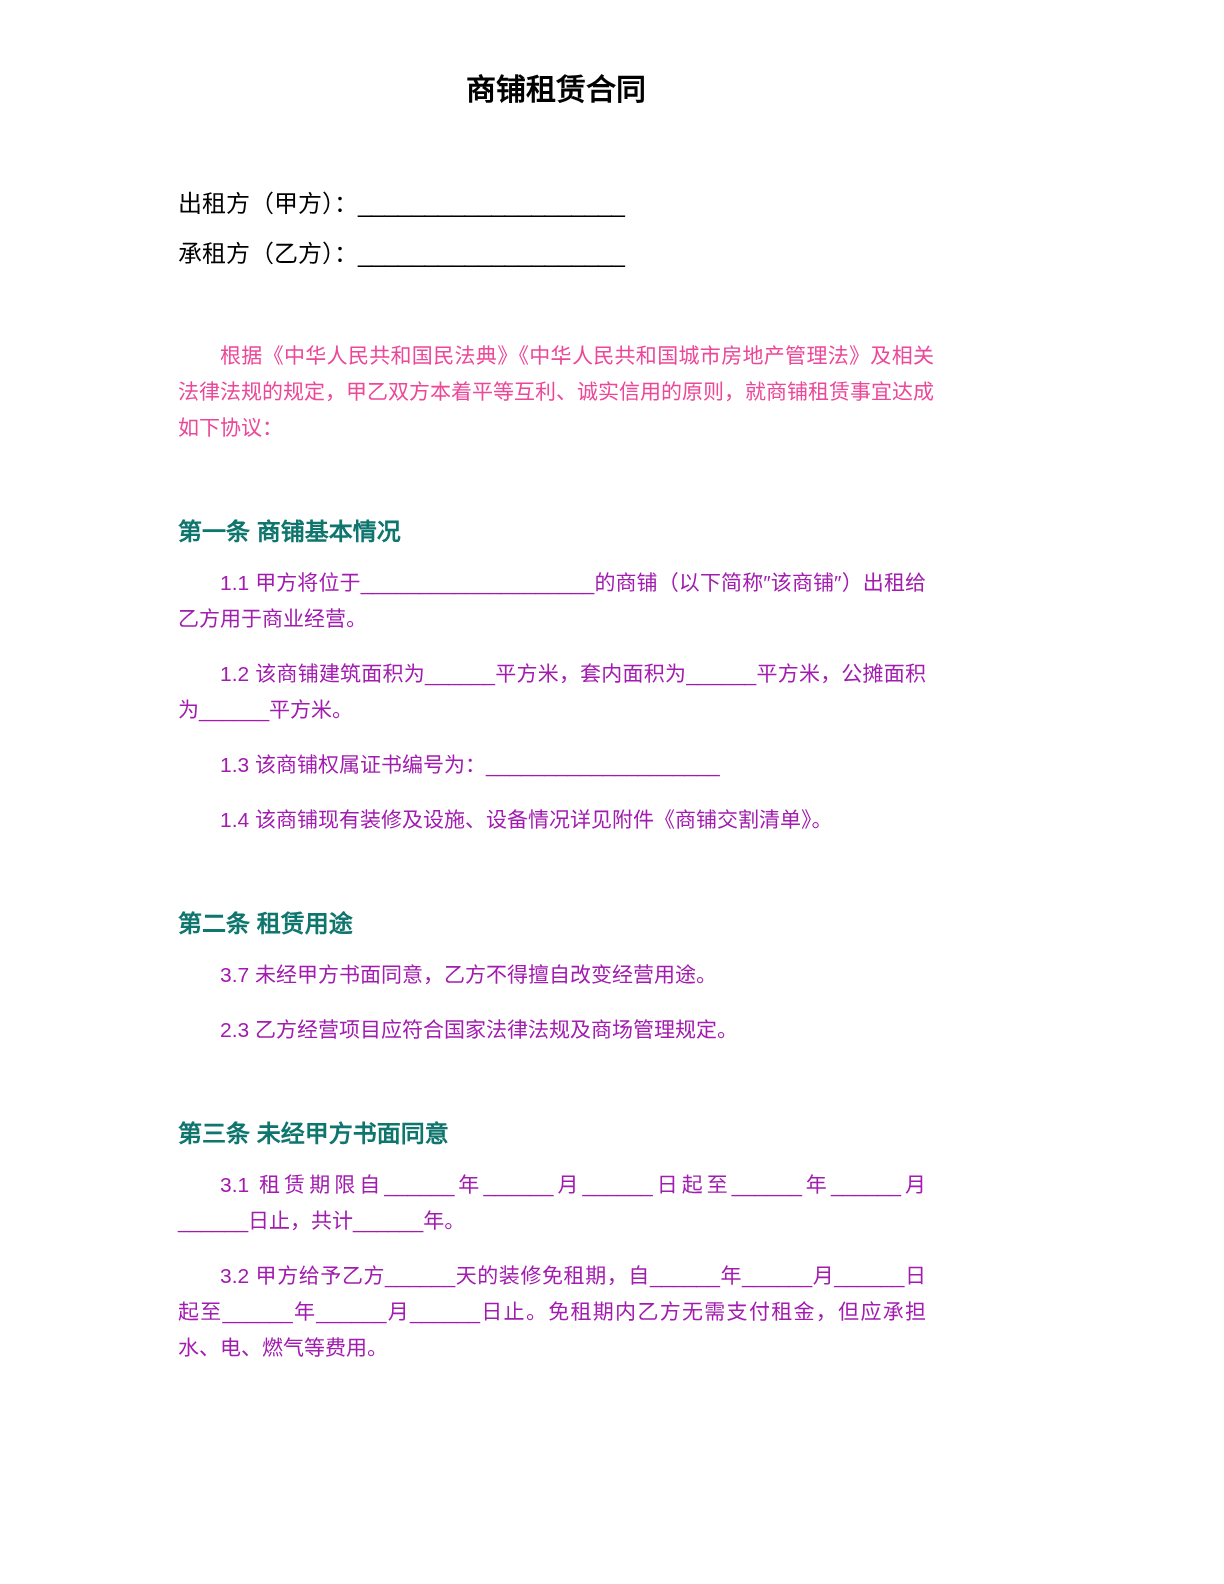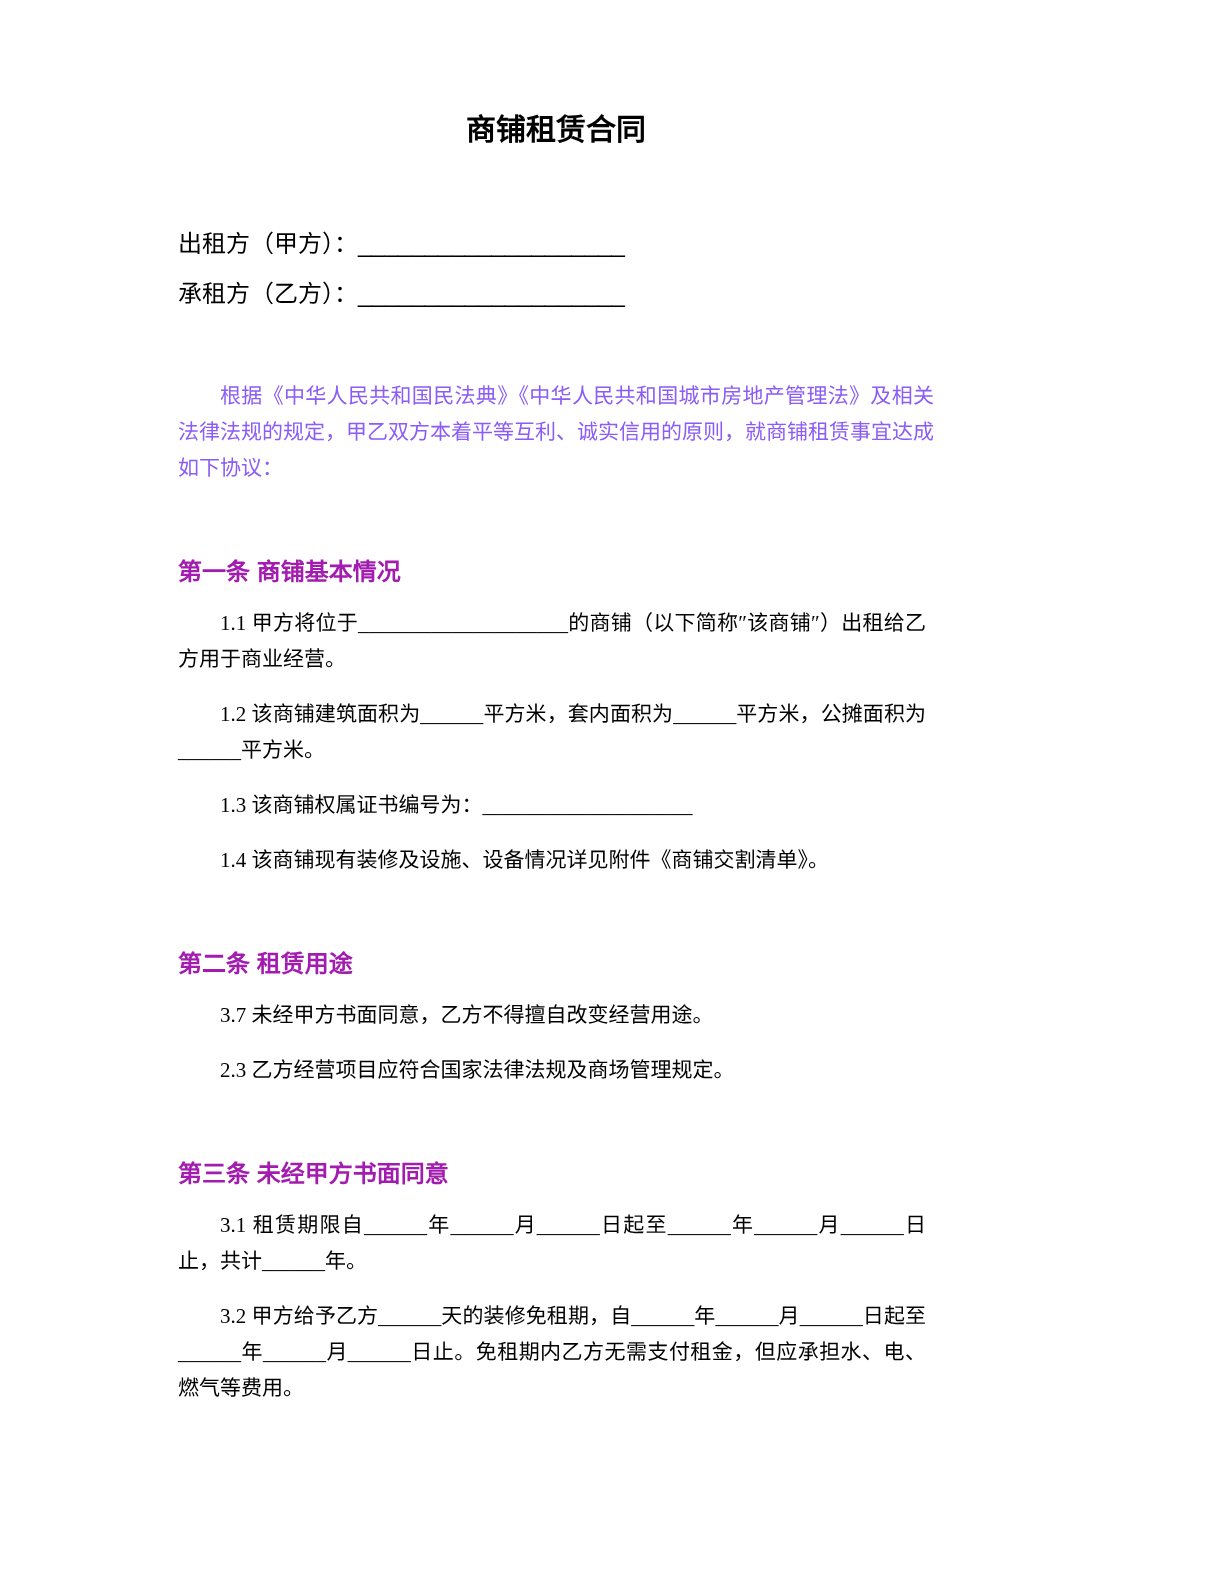--- a/index.html
+++ b/index.html
@@ -4,21 +4,21 @@
 <style>
   html,body{margin:0;padding:0;background:#ffffff;}
   .page{
     position:relative;
     width:1112px;
     height:1584px;
     background:#ffffff;
     color:#1a1a1a;
     overflow:hidden;
     box-sizing:border-box;
-    padding:108px 178px 0 178px;
+    padding:68px 178px 0 178px;
   }
   .doc-title{
     font-family:"Liberation Sans","DejaVu Sans",sans-serif;
     font-weight:bold;
     font-size:30px;
     line-height:44px;
     color:#000000;
     text-align:center;
     margin:0;
   }
@@ -33,38 +33,38 @@
     white-space:nowrap;
   }
   .party-blank{letter-spacing:0;}
   .preamble{
     font-family:"Liberation Serif","DejaVu Serif",serif;
     font-size:21px;
     line-height:36px;
     text-indent:2em;
     text-align:justify;
     margin:63px 0 0 0;
-    color:#8b5cf6;
+    color:#ec4899;
   }
   .section-heading{
     font-family:"Liberation Sans","DejaVu Sans",sans-serif;
     font-weight:bold;
     font-size:24px;
     line-height:36px;
-    color:#a21caf;
+    color:#0f766e;
     margin:68px 0 15px 0;
   }
   .clause{
-    font-family:Liberation Serif, serif;
+    font-family:Liberation Sans, sans-serif;
     font-size:21px;
     line-height:36px;
     text-indent:2em;
     text-align:justify;
     margin:0 8px 19px 0;
-    color:#000000;
+    color:#a21caf;
   }
 </style>
 </head>
 <body>
 
 <div class="page">
 
   <h1 class="doc-title">商铺租赁合同</h1>
 
   <div class="party-block">

